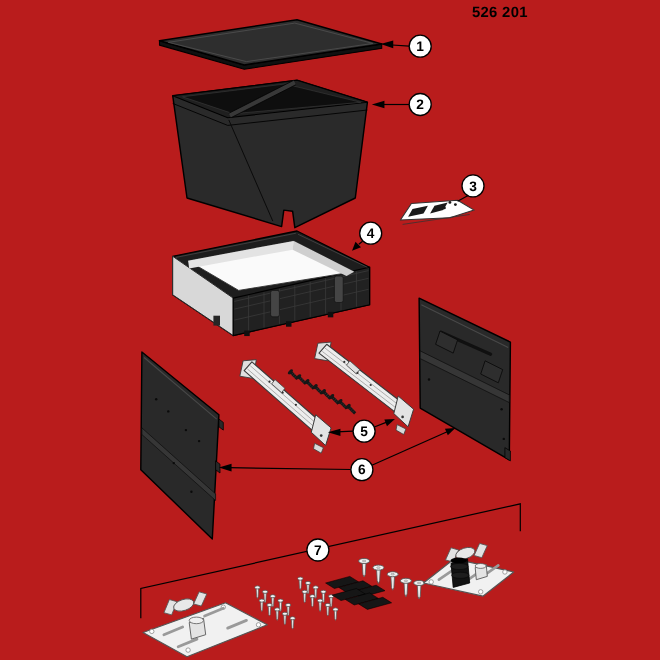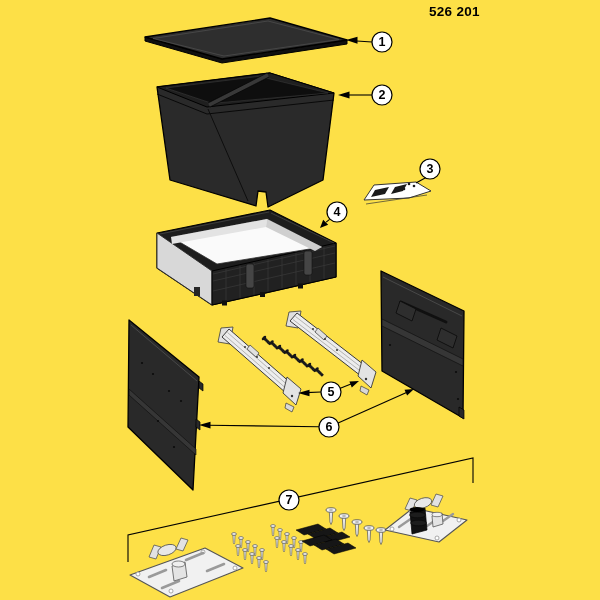--- a/index.html
+++ b/index.html
@@ -1,16 +1,16 @@
 <!DOCTYPE html>
 <html><head>
 <meta charset="utf-8">
 <style>
   html,body{margin:0;padding:0;background:#ffffff;}
-  .stage{position:relative;width:600px;height:600px;background:#fde047;overflow:hidden;
+  .stage{position:relative;width:600px;height:600px;background:#b91c1c;overflow:hidden;
          font-family:"Liberation Sans","DejaVu Sans",sans-serif;}
   svg{position:absolute;left:0;top:0;}
   .callout-num{font-family:"Liberation Sans","DejaVu Sans",sans-serif;font-size:12.5px;font-weight:bold;fill:#000;}
   .doc-num{font-family:"Liberation Sans","DejaVu Sans",sans-serif;font-size:13.5px;font-weight:bold;fill:#000;letter-spacing:.3px;}
 </style>
 </head>
 <body>
 
 <div class="stage">
 <svg width="600" height="600" viewBox="0 0 600 600">

